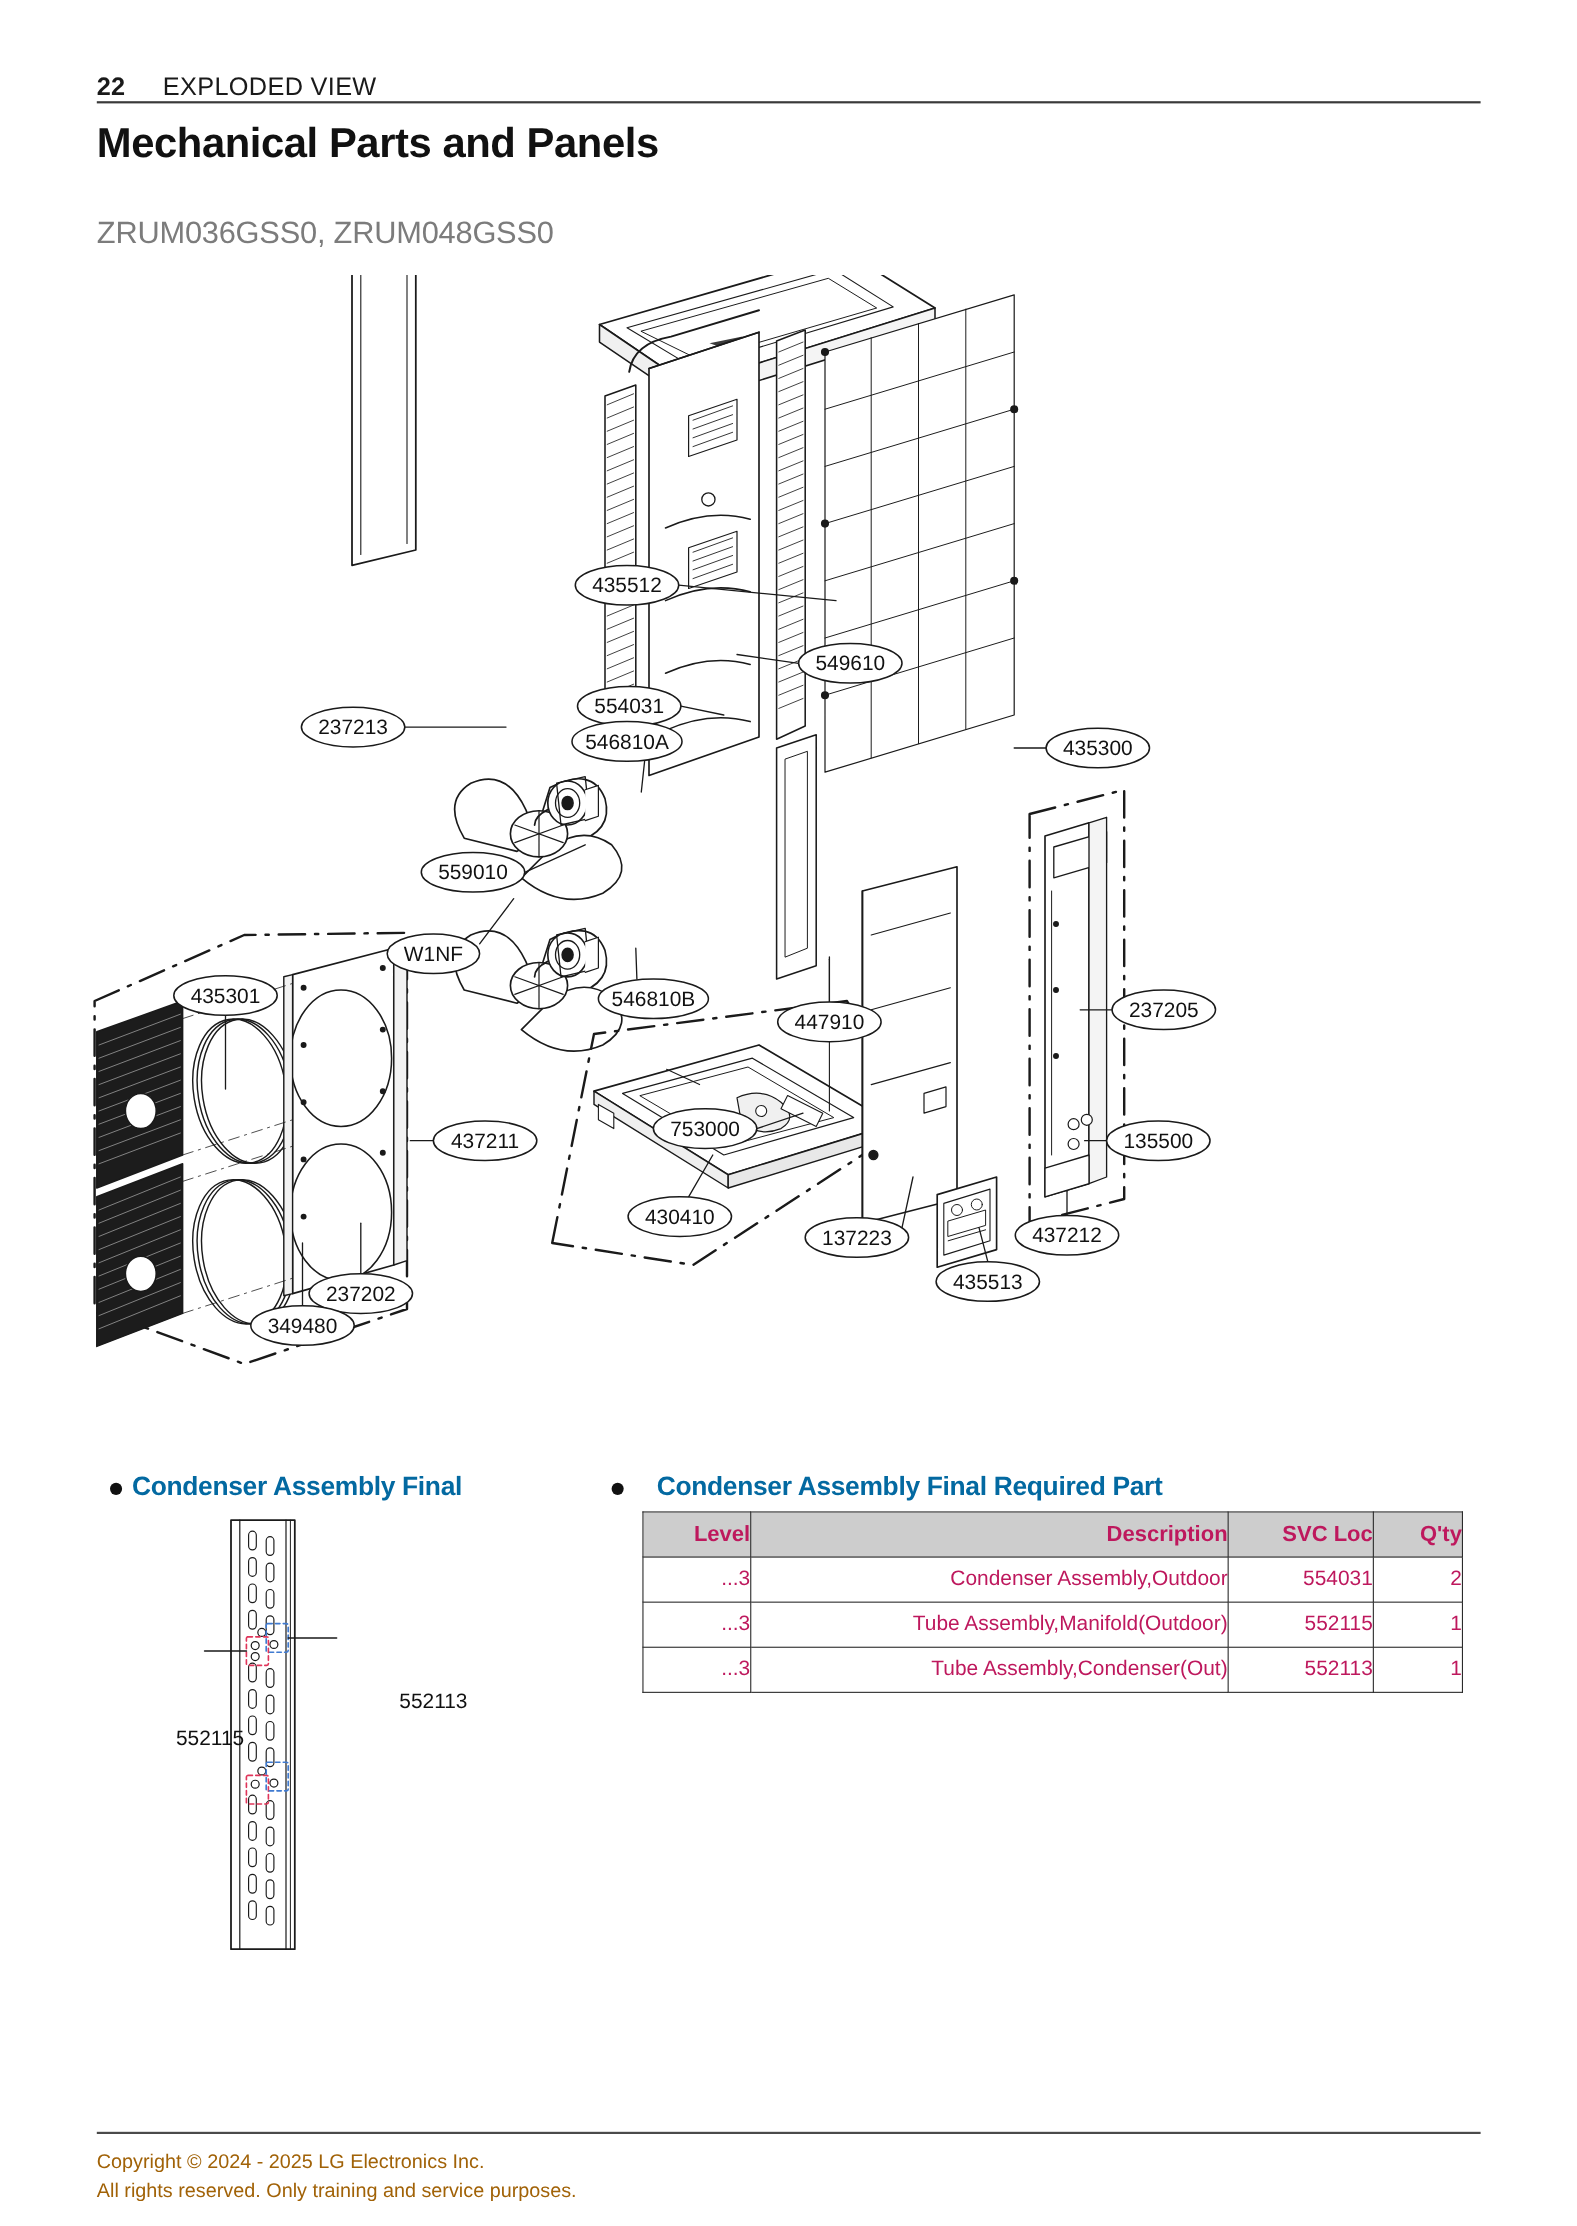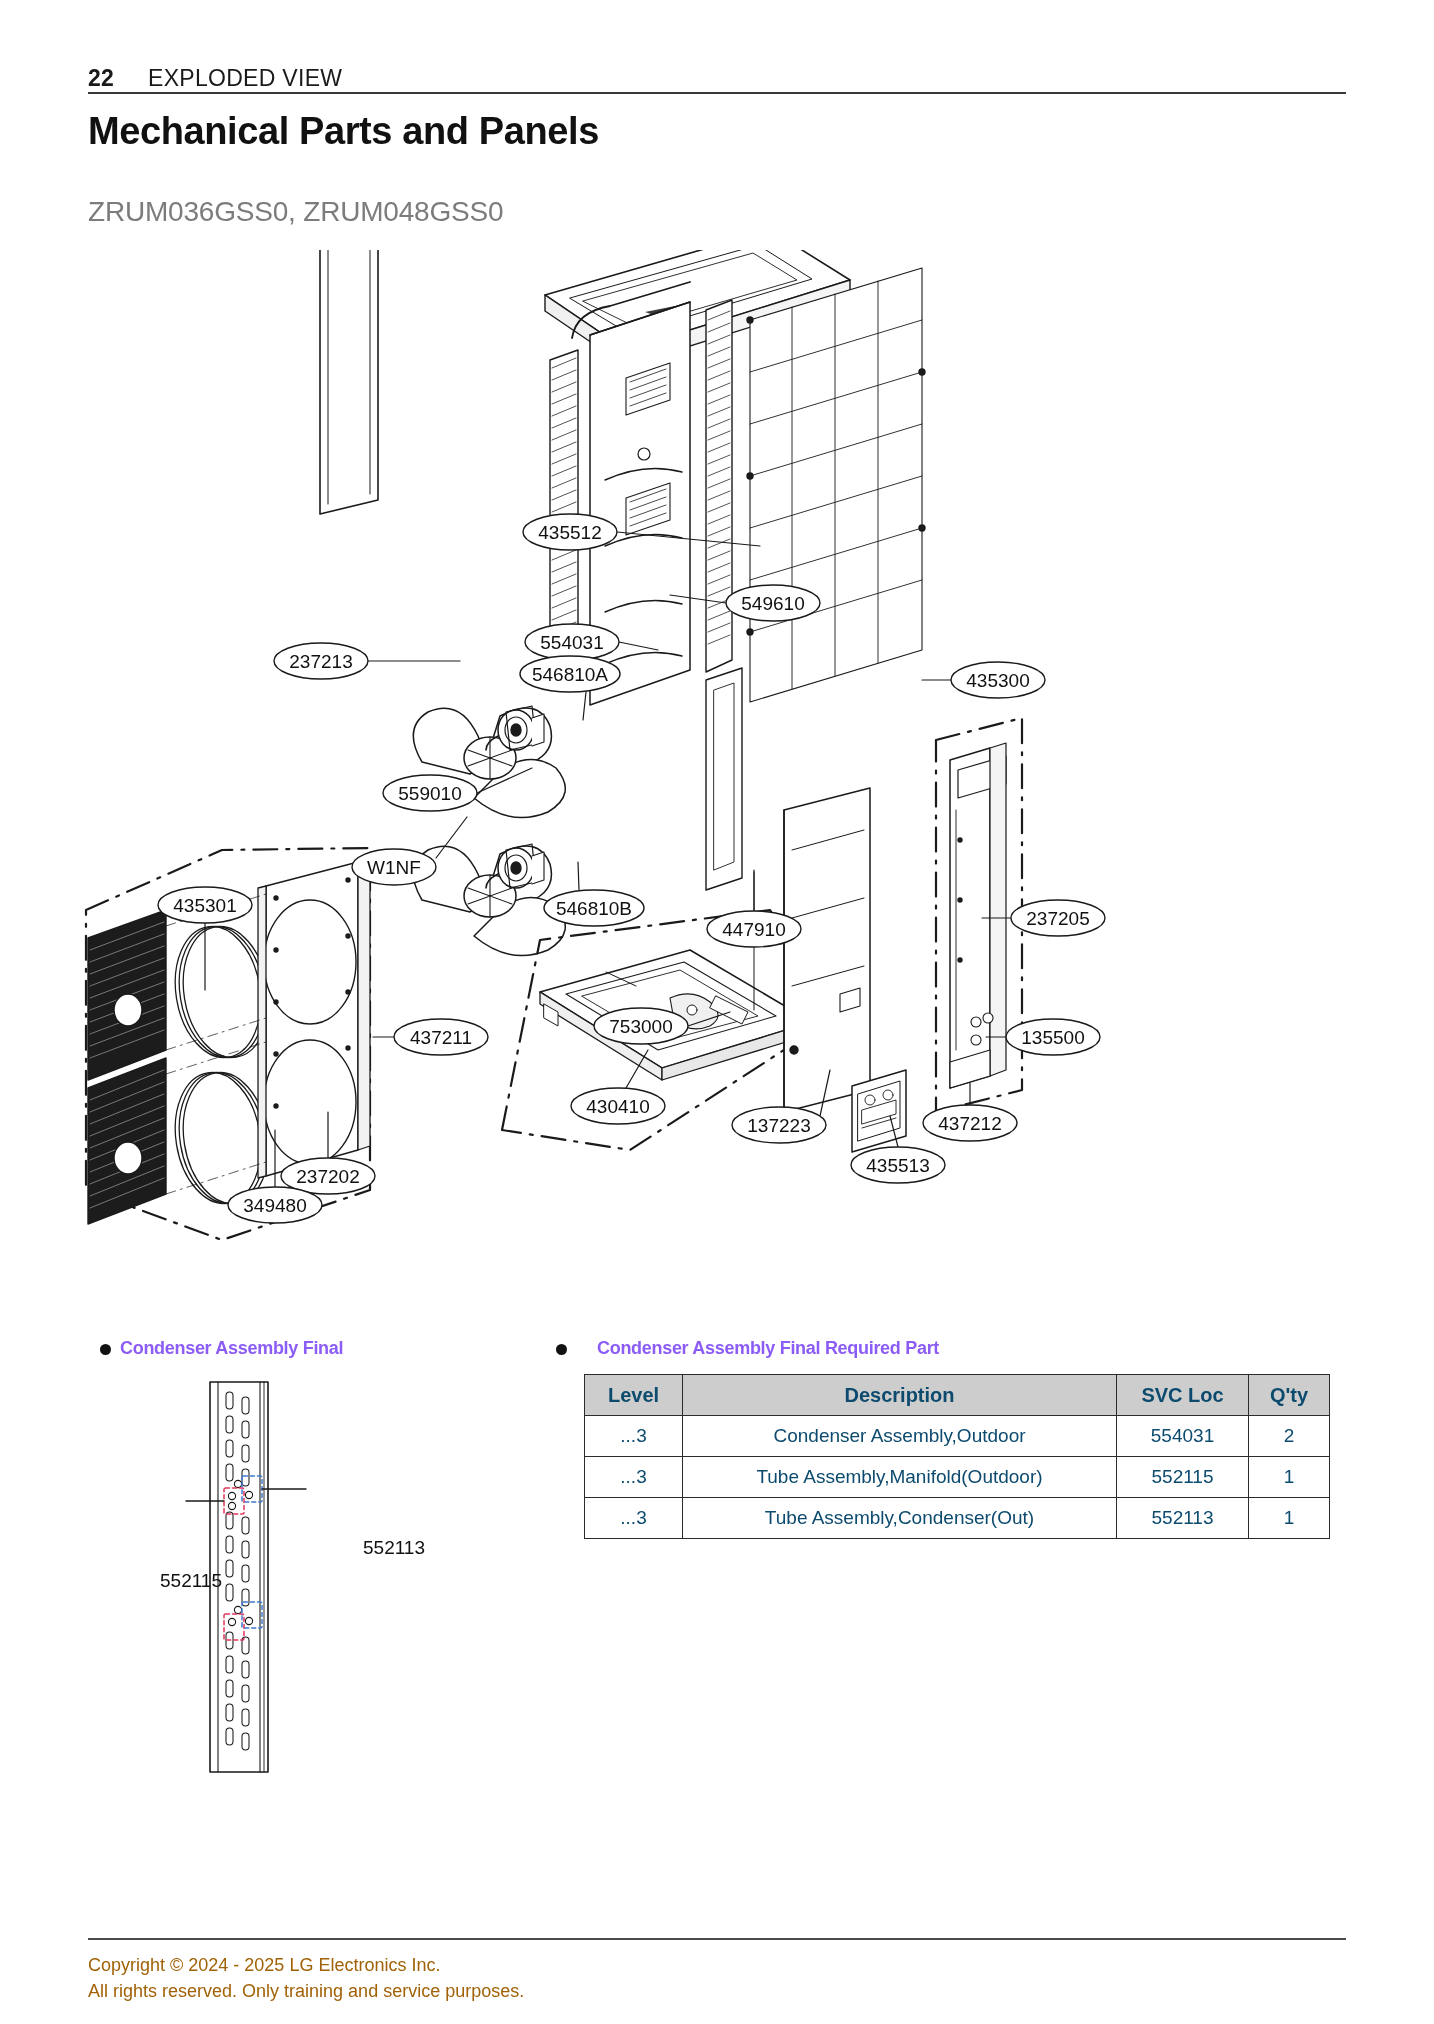--- a/index.html
+++ b/index.html
@@ -20,39 +20,39 @@
   .title{position:absolute;left:88px;top:110px;font-size:38px;font-weight:bold;
          letter-spacing:-.4px;color:#111;}
   .subtitle{position:absolute;left:88px;top:196px;font-size:28px;font-weight:normal;
             letter-spacing:-.2px;color:#7c7c7c;}
 
   
   .diagram{position:absolute;left:70px;top:250px;width:1290px;height:1030px;}
   .diagram svg{display:block;width:100%;height:100%;}
 
   
-  .sec-head{position:absolute;font-size:18px;font-weight:bold;letter-spacing:-.3px;color:#8b5cf6;
+  .sec-head{position:absolute;font-size:24px;font-weight:bold;letter-spacing:-.3px;color:#0369a1;
             display:flex;align-items:center;gap:9px;white-space:nowrap;}
   .bullet{width:11px;height:11px;border-radius:50%;background:#111;display:inline-block;
           flex:0 0 auto;position:relative;top:1px;}
   #sec-left{left:100px;top:1338px;}
   #sec-right{left:556px;top:1338px;gap:30px;}
 
   
   .cond-draw{position:absolute;left:150px;top:1378px;width:260px;height:400px;}
   .cond-draw svg{display:block;width:100%;height:100%;}
   .cd-label{position:absolute;font-size:19px;color:#111;white-space:nowrap;}
   #cd-lab-l{left:160px;top:1570px;}
   #cd-lab-r{left:363px;top:1537px;}
 
   
   .tbl{position:absolute;left:584px;top:1374px;width:745px;
        border-collapse:collapse;table-layout:fixed;}
-  .tbl th,.tbl td{border:1.5px solid #2b2b2b;text-align:center;
-                  font-size:19px;color:#0c4a6e;padding:0;height:40px;line-height:40px;}
+  .tbl th,.tbl td{border:1.5px solid #2b2b2b;text-align:right;
+                  font-size:19px;color:#be185d;padding:0;height:40px;line-height:40px;}
   .tbl th{background:#cdcdcd;font-weight:bold;font-size:20px;}
   .tbl td{background:#ffffff;font-weight:normal;}
   .c-level{width:98px;}
   .c-desc{width:434px;}
   .c-svc{width:132px;}
   .c-qty{width:81px;}
 
   
   .foot-rule{position:absolute;left:88px;top:1938px;width:1258px;height:2px;background:#4a4a4a;}
   .foot{position:absolute;left:88px;top:1952px;font-size:18px;line-height:26px;color:#a16207;}

